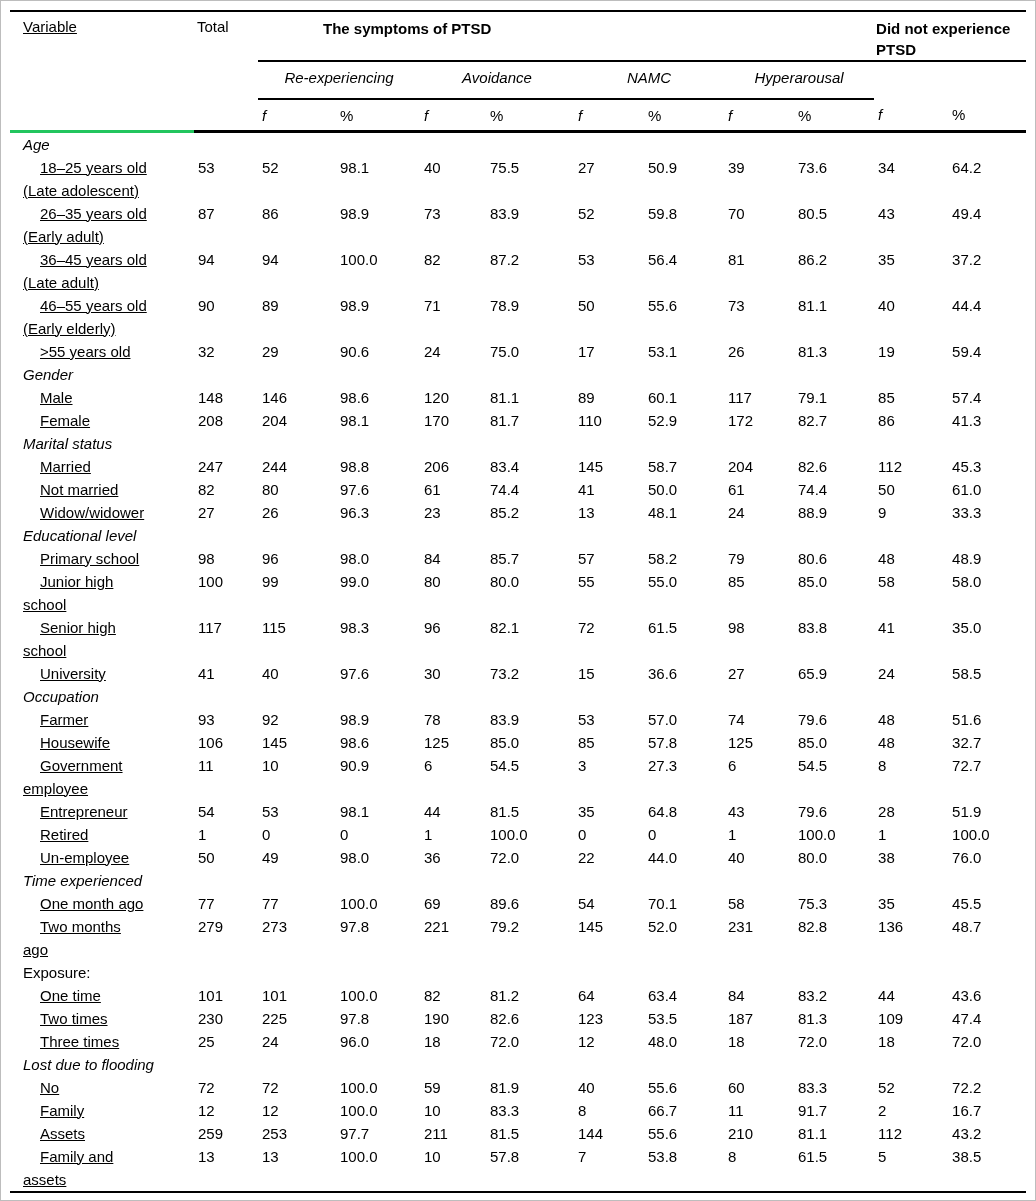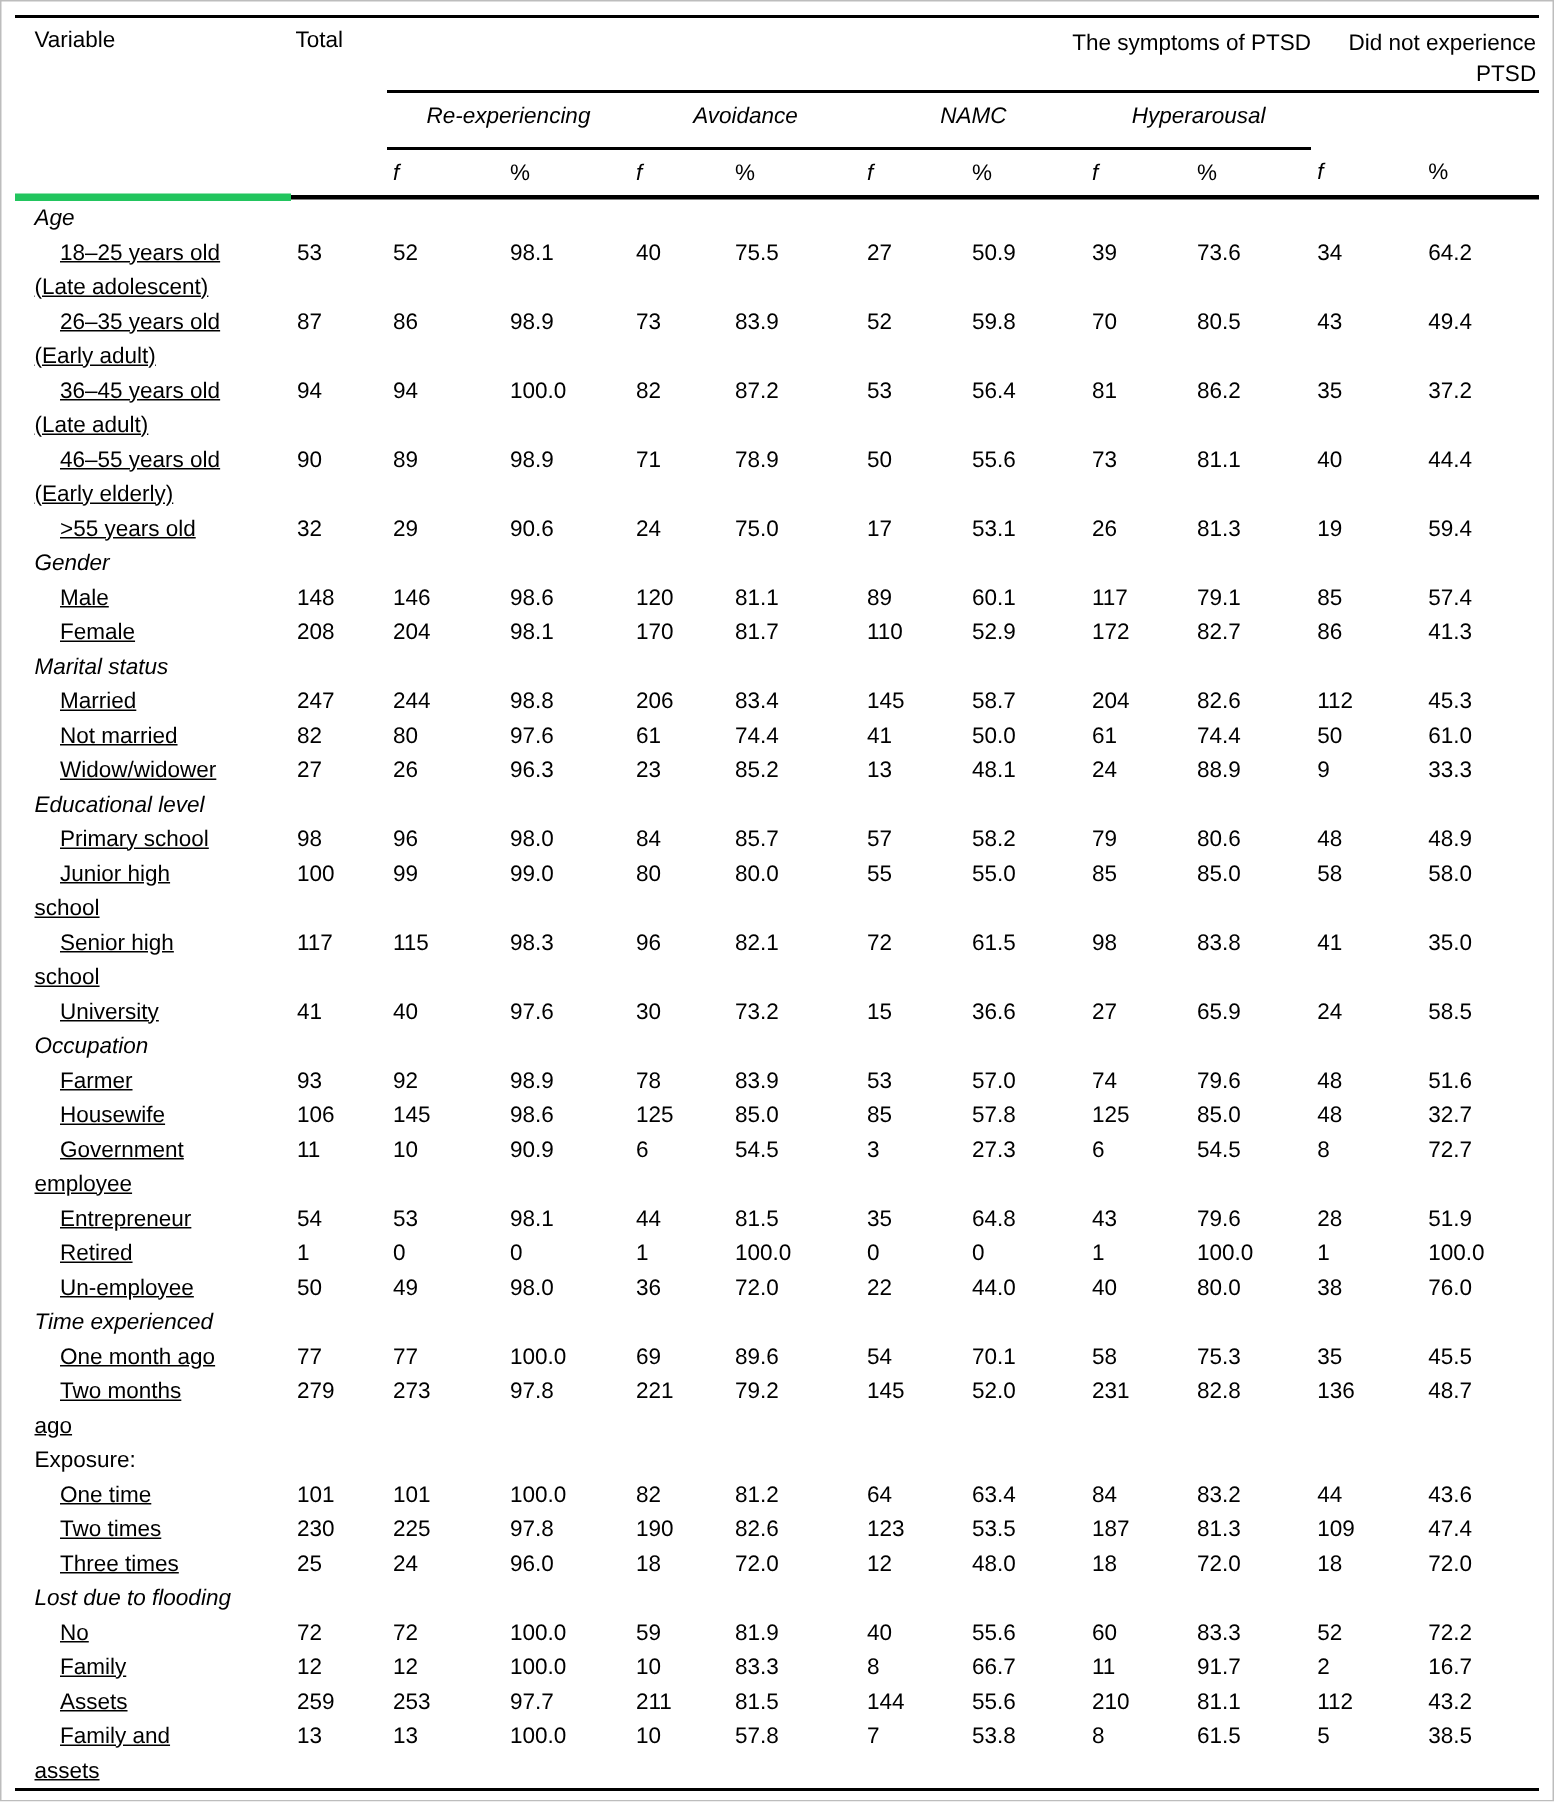--- a/index.html
+++ b/index.html
@@ -18,23 +18,23 @@
   table.ptsd {
     position: absolute; left: 10px; top: 10px;
     width: 1016px;
     border-collapse: collapse; table-layout: fixed;
     border-top: 2px solid #000;
     border-bottom: 2px solid #000;
     font-size: 15px;
   }
   th { font-weight: normal; text-align: left; vertical-align: top; }
   
-  th.var-h   { padding: 6px 0 0 13px; height: 55px; border-bottom: 5px solid #22c55e; }
+  th.var-h   { padding: 6px 0 0 13px; height: 55px; border-bottom: 3px solid #22c55e; text-decoration: underline; }
   th.tot-h   { padding: 6px 0 0 3px;  border-bottom: 3px solid #000; margin-left: 21px; }
-  th.grp     { text-align: right; padding-top: 6px; line-height: 21px; border-bottom: 2px solid #000; }
+  th.grp     { text-align: left; padding-top: 6px; line-height: 21px; border-bottom: 2px solid #000; font-weight: bold; }
   th.symptoms { padding-left: 65px; }
   th.noptsd  { padding-left: 2px; padding-right: 2px; }
   
   th.subgrp  { font-style: italic; text-align: center; height: 38px; padding-top: 7px; border-bottom: 2px solid #000; }
   th.subfill { }
   
   th.fh, th.ph { height: 32px; padding: 7px 0 0 4px; border-bottom: 3px solid #000; }
   th.fh { font-style: italic; }
   
   td { vertical-align: top; line-height: 23px; }

